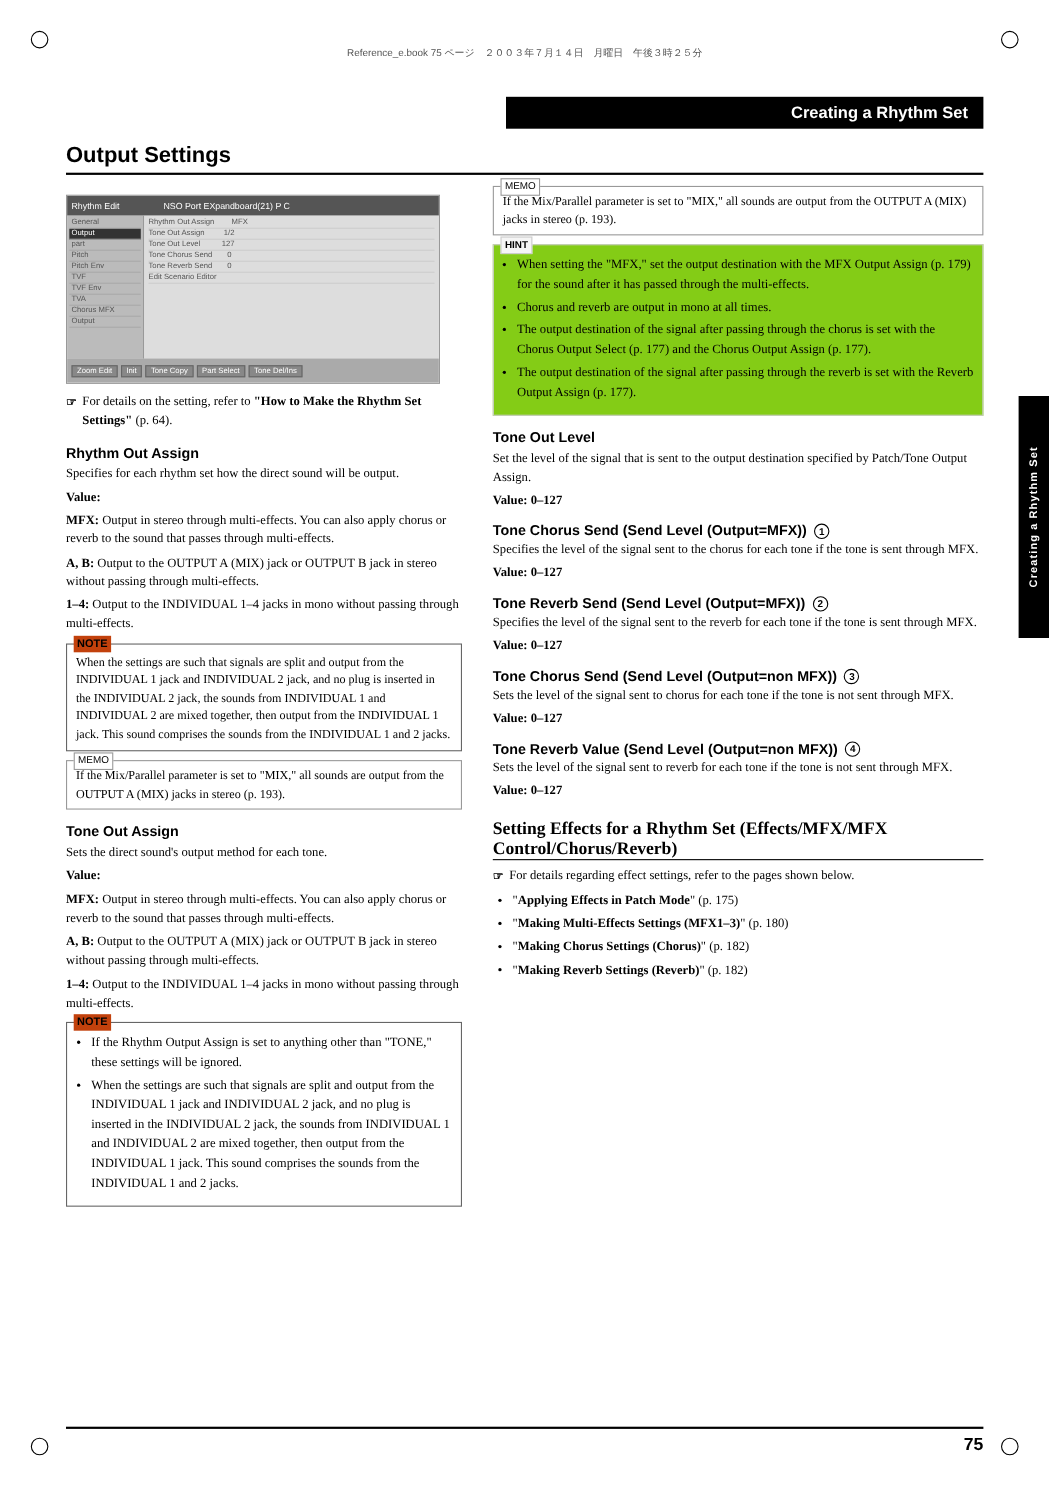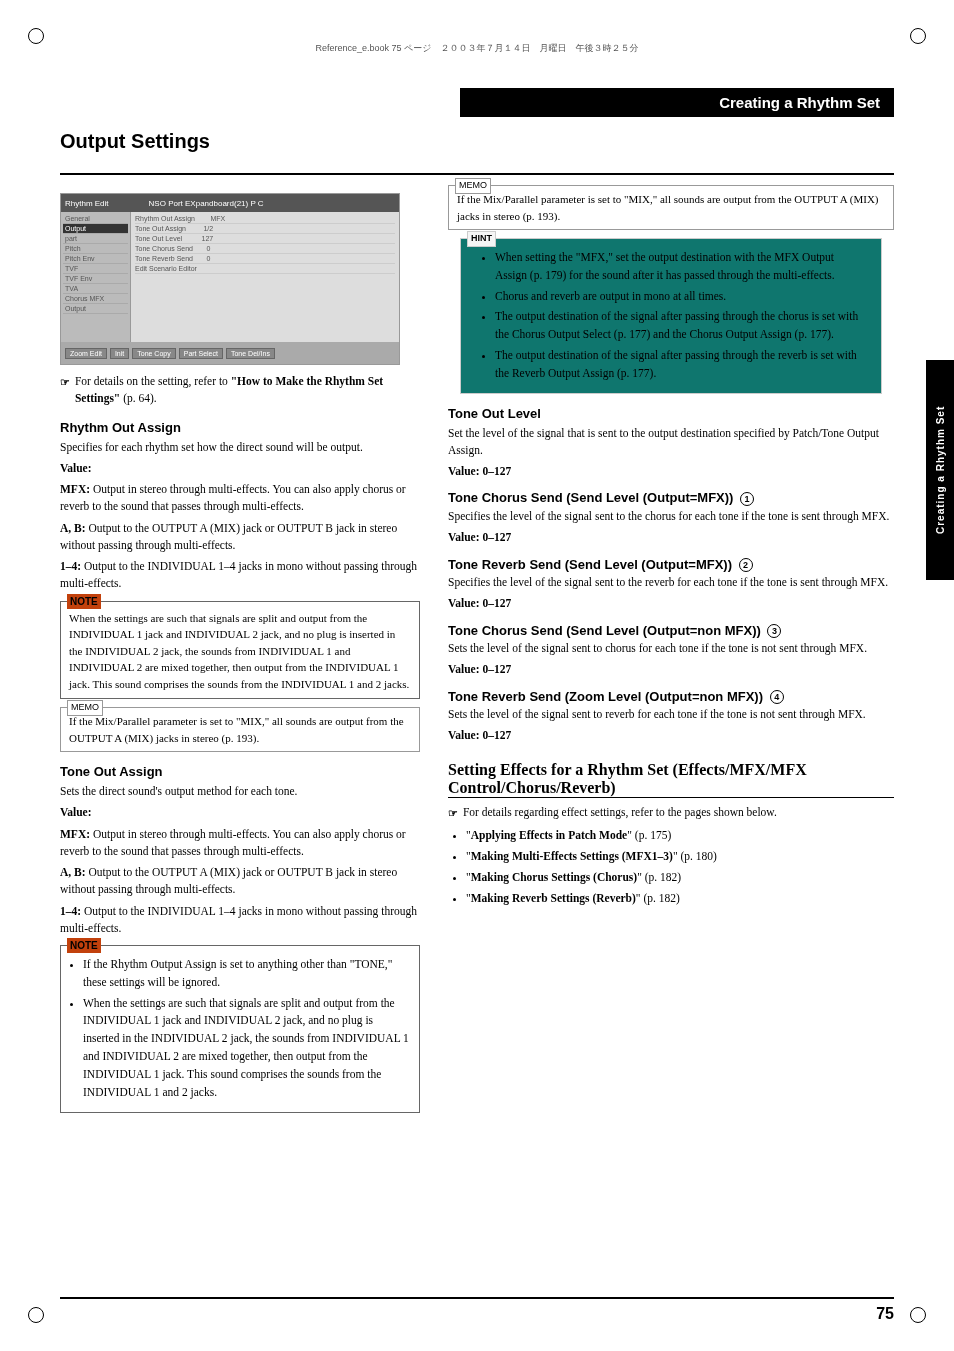--- a/index.html
+++ b/index.html
@@ -103,21 +103,21 @@
       flex: 1;
     }
 
     
     .section-title {
       font-size: 20px;
       font-weight: bold;
       font-family: Arial, sans-serif;
       margin-bottom: 10px;
       border-bottom: 2px solid #000;
-      padding-bottom: 20px;
+      padding-bottom: 4px;
     }
 
     
     .subsection-heading {
       font-size: 13px;
       font-weight: bold;
       font-family: Arial, sans-serif;
       margin-top: 12px;
       margin-bottom: 4px;
     }
@@ -187,24 +187,24 @@
       position: absolute;
       top: -8px;
       left: 6px;
       background: #fff;
       padding: 0 3px;
       border: 1px solid #999;
     }
 
     
     .hint-box {
-      background: #0f766e;
+      background: #84cc16;
       border: 1px solid #ccc;
-      padding: 6px 20px;
-      margin: 8px 12px;
+      padding: 6px 7px;
+      margin: 8px 0;
       font-size: 11px;
       line-height: 1.5;
       position: relative;
     }
     .hint-box .hint-icon {
       font-size: 9px;
       font-weight: bold;
       font-family: Arial, sans-serif;
       position: absolute;
       top: -8px;
@@ -519,21 +519,21 @@
       <div class="value-line"><strong>Value: 0–127</strong></div>
 
       <div class="bold-heading">
         <span>Tone Chorus Send (Send Level (Output=non MFX))</span>
         <span class="circle-num">3</span>
       </div>
       <div class="body-text">Sets the level of the signal sent to chorus for each tone if the tone is not sent through MFX.</div>
       <div class="value-line"><strong>Value: 0–127</strong></div>
 
       <div class="bold-heading">
-        <span>Tone Reverb Send (Zoom Level (Output=non MFX))</span>
+        <span>Tone Reverb Value (Send Level (Output=non MFX))</span>
         <span class="circle-num">4</span>
       </div>
       <div class="body-text">Sets the level of the signal sent to reverb for each tone if the tone is not sent through MFX.</div>
       <div class="value-line"><strong>Value: 0–127</strong></div>
 
       <div class="large-section-heading">Setting Effects for a Rhythm Set (Effects/MFX/MFX Control/Chorus/Reverb)</div>
 
       <div class="ref-line">
         <span class="ref-icon">☞</span>
         <span>For details regarding effect settings, refer to the pages shown below.</span>

